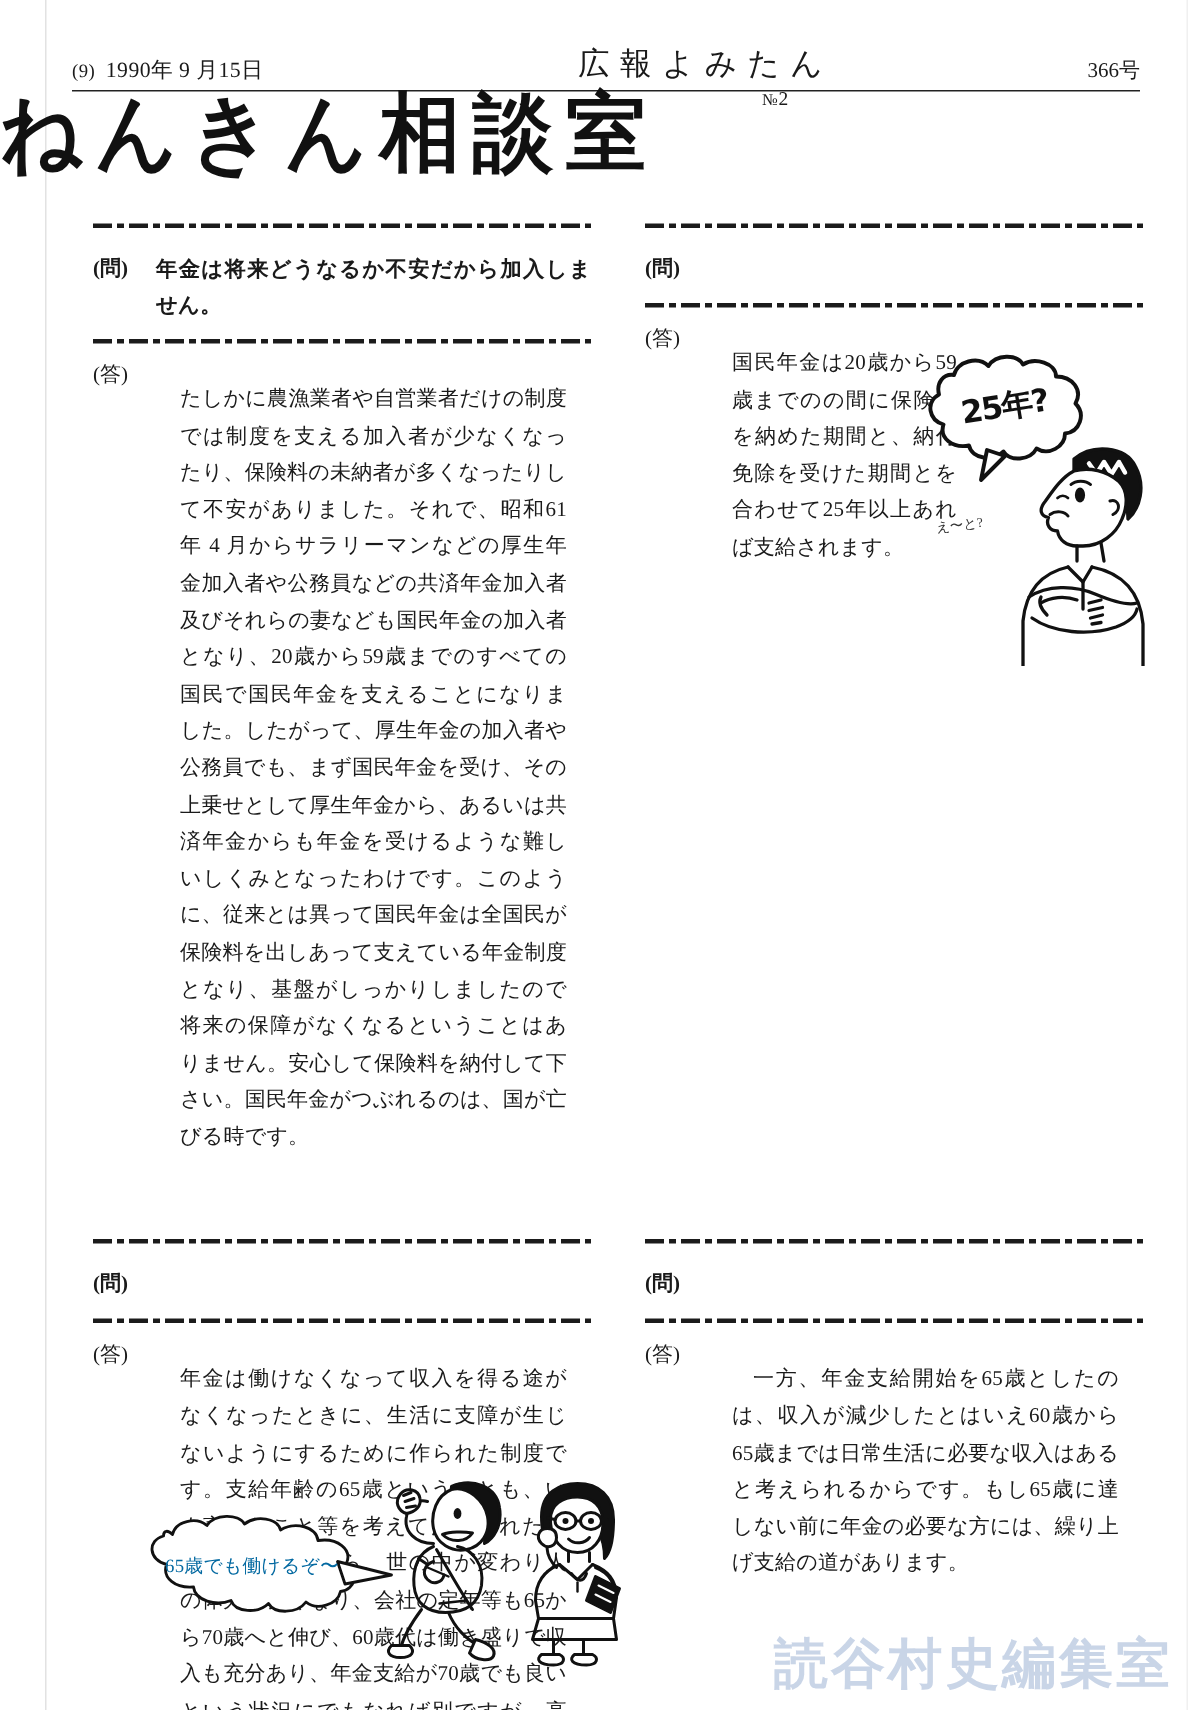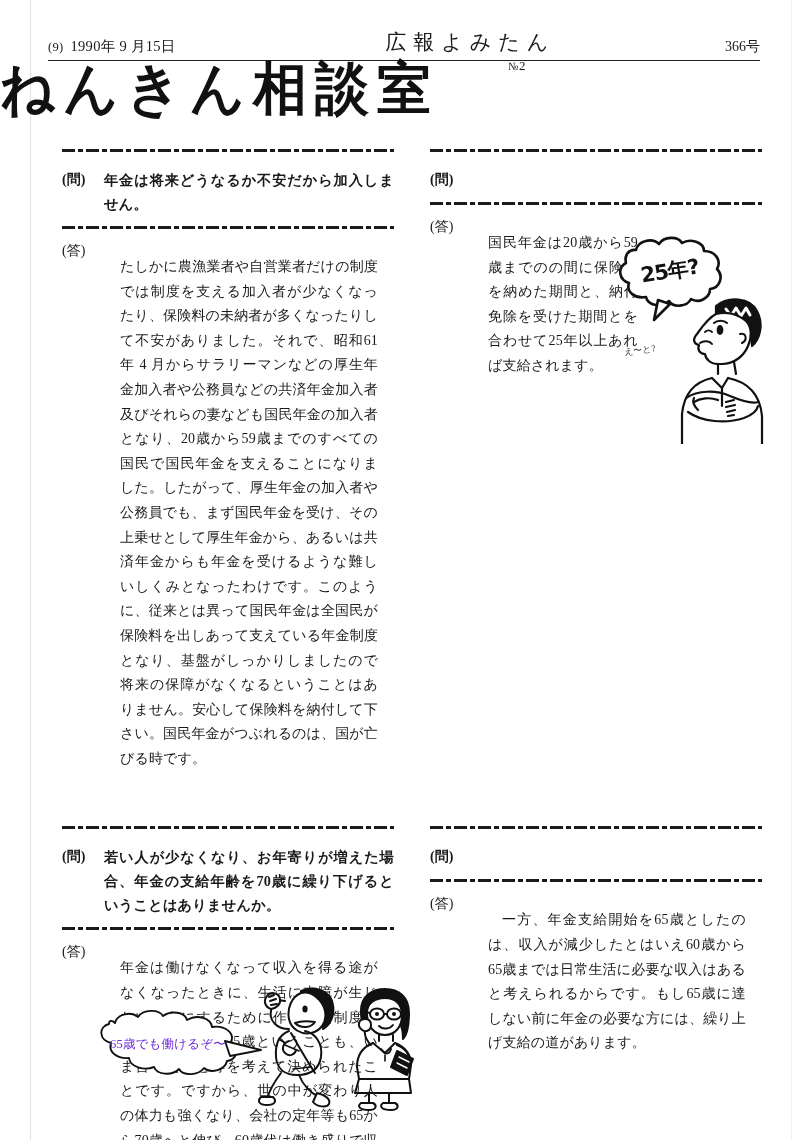--- a/index.html
+++ b/index.html
@@ -196,21 +196,21 @@
     position: absolute;
     left: -170px; top: 22px;
     width: 180px; height: 74px;
   }
   .bubble-65 .bubble-text {
     position: absolute;
     left: 0; top: 0; right: 14px; bottom: 0;
     display: flex; align-items: center; justify-content: center;
     font-size: 12.5px;
     letter-spacing: .2px;
-    color: #6d28d9;
+    color: #0369a1;
     white-space: nowrap;
   }
 
   
   .watermark {
     position: absolute;
     right: 18px;
     bottom: 6px;
     font-size: 36px;
     font-weight: 700;
@@ -288,21 +288,20 @@
 
     <div class="band-gap"></div>
 
     <div class="band">
 
       <div class="col">
         <div class="dashrule"></div>
         <div class="qa-block">
           <div class="q-row">
             <div class="marker">(問)</div>
-            <div class="q-text">若い人が少なくなり、お年寄りが増えた場合、年金の支給年齢を70歳に繰り下げるということはありませんか。</div>
           </div>
           <div class="dashrule"></div>
           <div class="a-row">
             <div class="marker">(答)</div>
             <div class="a-text">
               <p class="first">年金は働けなくなって収入を得る途がなくなったときに、生活に支障が生じないようにするために作られた制度です。支給年齢の65歳ということも、いま言ったこと等を考えて決められたことです。ですから、世の中が変わり人の体力も強くなり、会社の定年等も65から70歳へと伸び、60歳代は働き盛りで収入も充分あり、年金支給が70歳でも良いという状況にでもなれば別ですが、高齢者が増えたからといって、簡単には支給年齢の繰り下げはありません。そういうことも見透して制度を作ってあり、国が責任を持って運営していますから安心なさって下さい。</p>
 
             </div>
           </div>
         </div>
@@ -467,14 +466,15 @@
 
         <path d="M18 92 L14 106 L70 106 L68 92"></path>
 
         <path d="M28 106 L28 116 M48 106 L48 116"></path>
         <path d="M20 116 C16 119, 18 123, 28 123 C36 123, 36 118, 32 116 Z" fill="#fff"></path>
         <path d="M42 116 C38 119, 40 123, 50 123 C58 123, 58 118, 54 116 Z" fill="#fff"></path>
       </g>
     </svg>
   </div>
 
+  <div class="watermark">読谷村史編集室</div>
 
 </div>
 
 </body></html>

